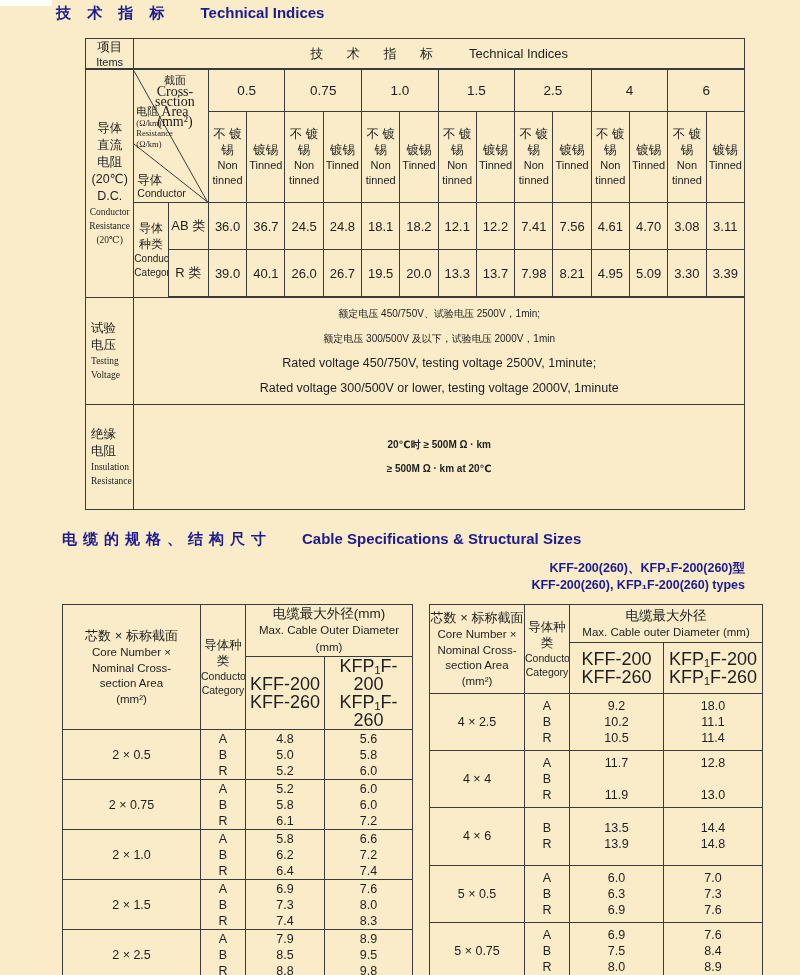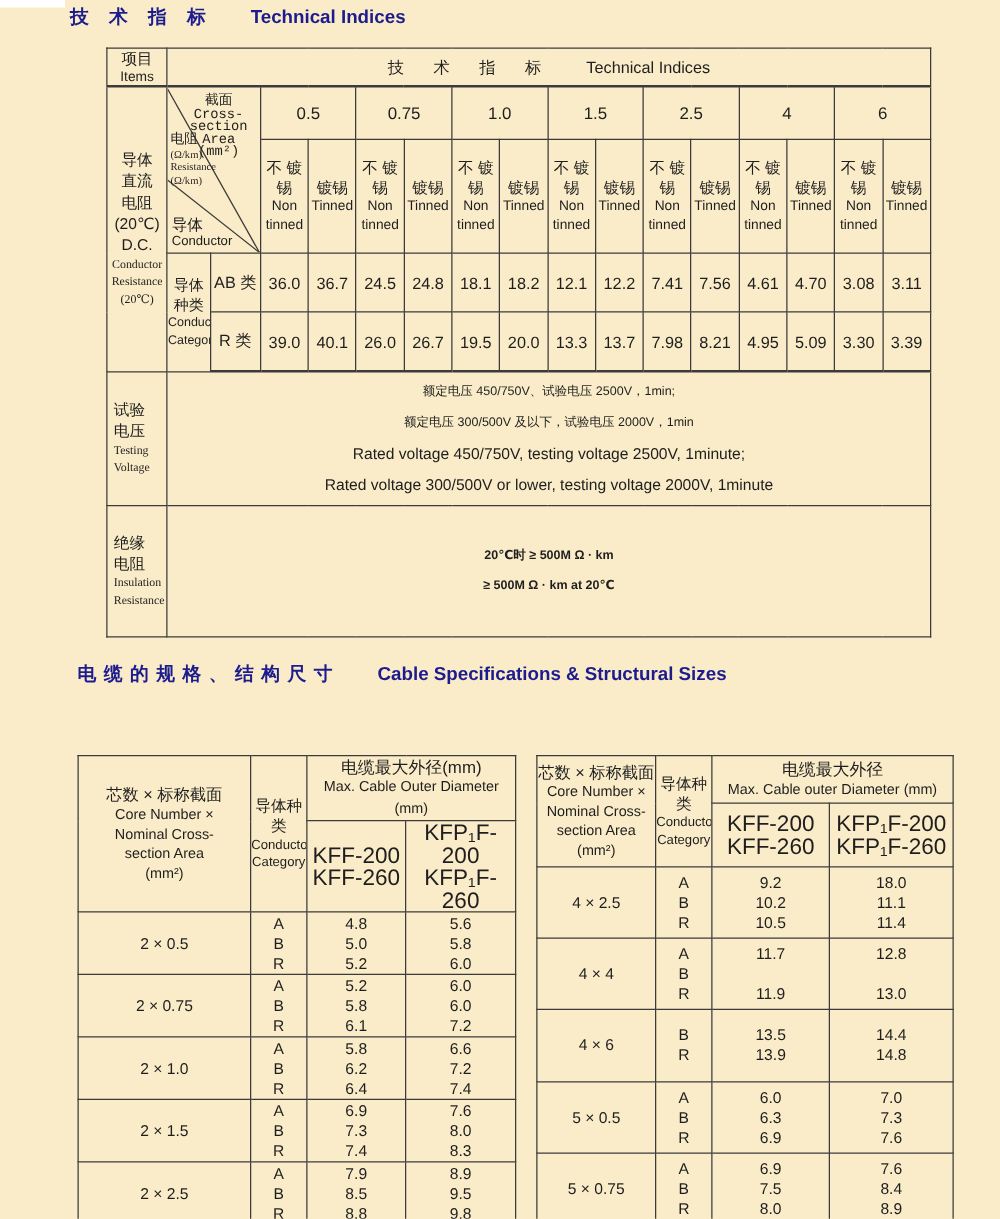--- a/index.html
+++ b/index.html
@@ -31,21 +31,21 @@
   .main-h .en{margin-left:26px;letter-spacing:0;}
 
   .lab-zh div{font-size:12.5px;line-height:17px;}
   .lab-en div{font-size:9.5px;line-height:14px;font-family:"Liberation Serif","DejaVu Serif",serif;}
   .lab-left{text-align:left !important;padding-left:5px !important;}
 
   
   .diag{position:relative;width:100%;height:131px;}
   .diag-svg{position:absolute;left:0;top:0;width:100%;height:100%;}
   .diag-top{position:absolute;top:2px;right:2px;width:62px;text-align:center;line-height:10px;}
-  .diag-top div{font-size:11px;font-family:Liberation Mono, monospace;}
+  .diag-top div{font-size:14px;font-family:Liberation Serif, serif;}
   .diag-top div:first-child{font-size:11px;font-family:"Liberation Sans",sans-serif;line-height:14px;}
   .diag-mid{position:absolute;top:34px;left:2px;text-align:left;line-height:10.5px;}
   .diag-mid div{font-size:8.5px;font-family:"Liberation Serif","DejaVu Serif",serif;}
   .diag-mid div:first-child{font-size:11px;font-family:"Liberation Sans",sans-serif;line-height:13px;}
   .diag-bottom{position:absolute;bottom:2px;left:3px;text-align:left;line-height:13px;}
   .diag-bottom div{font-size:10.5px;}
   .diag-bottom div:first-child{font-size:12.5px;}
 
   .cs-val{font-size:13.5px;}
   .tin-cell .tin-zh{font-size:12.5px;line-height:16px;}
@@ -318,20 +318,22 @@
           <div>≥ 500M Ω · km at 20℃</div>
         </td>
   </tr>
 </tbody>
   </table>
 
 <div id="title2" class="sec-title">
   <span class="zh">电缆的规格、结构尺寸</span><span class="en">Cable Specifications &amp; Structural Sizes</span>
 </div>
 <div id="subtitle">
+    <div>KFF-200(260)、KFP₁F-200(260)型</div>
+    <div>KFF-200(260), KFP₁F-200(260) types</div>
   </div>
 
 <div id="t2-wrap">
 
   <table class="t2" id="t2-left">
     <colgroup>
         <col style="width:138px">
         <col style="width:45px">
         <col style="width:79px">
         <col style="width:88px">

